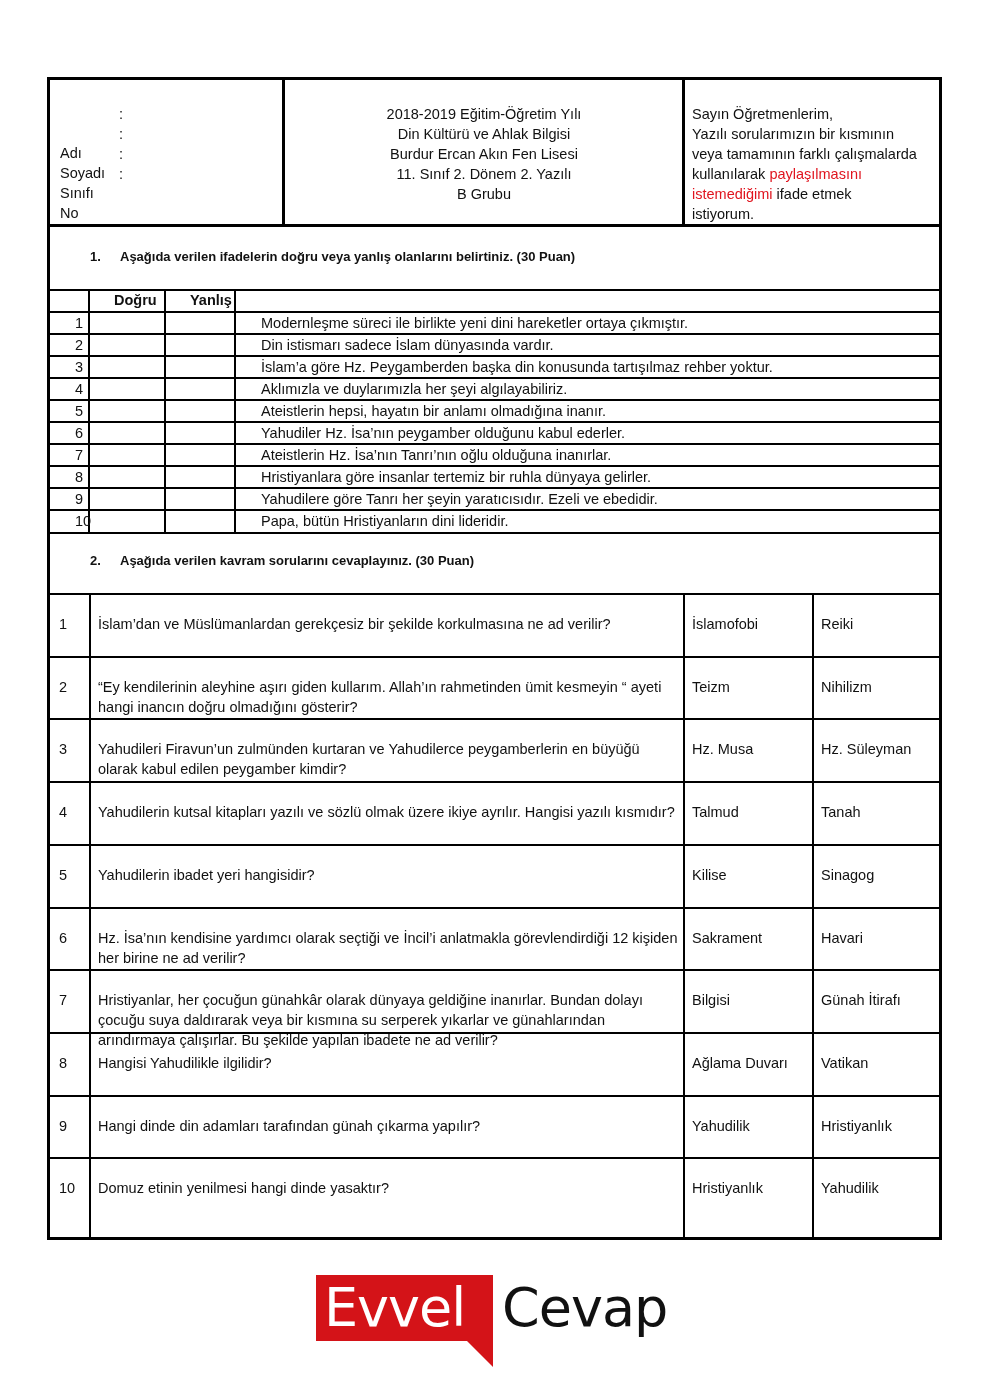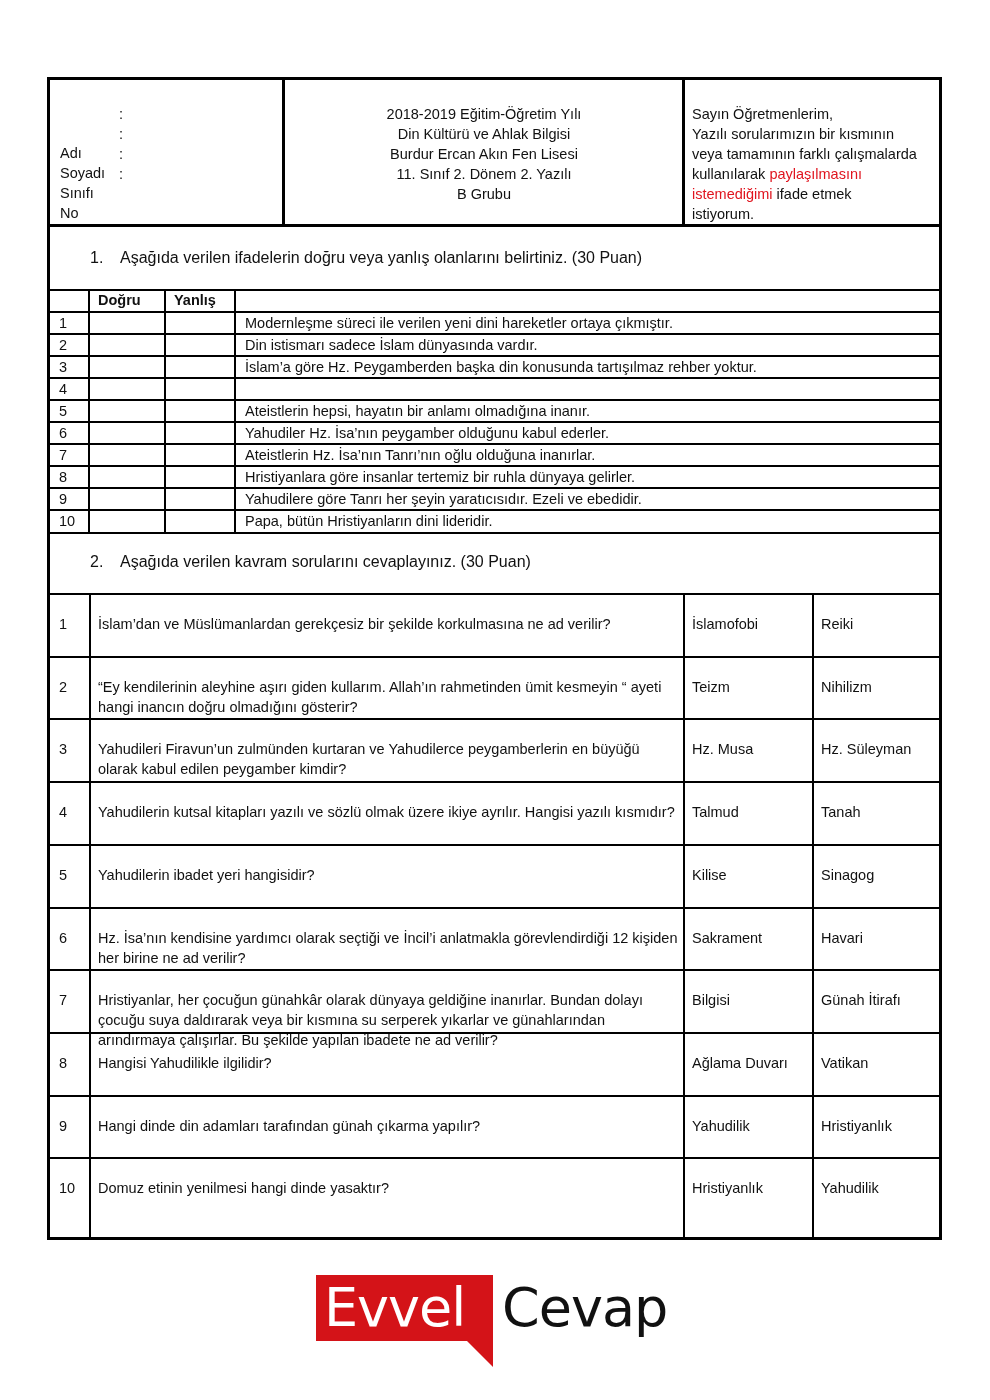--- a/index.html
+++ b/index.html
@@ -16,24 +16,24 @@
   .bold { font-weight:bold; }
   .red { color:#e0141e; }
 
   
   .hdr-labels { left:10px; top:24px; }
   .hdr-labels .row { display:flex; height:20px; }
   .hdr-labels .lbl { width:59px;margin-top:39px; }
   .hdr-center { left:235px; width:398px; top:24px; text-align:center; }
   .hdr-right { left:642px; top:24px; white-space:normal; width:245px; }
 
-  .sec-title { left:40px; font-size:16px; font-weight:normal; }
+  .sec-title { left:40px; font-size:13px; font-weight:bold; }
   .sec-title .num { display:inline-block; width:30px; }
 
-  .tf-row { position:absolute; left:0; right:0; height:28px;border-radius:6px; }
+  .tf-row { position:absolute; left:16px; right:0; height:28px;border-radius:6px; }
   .tf-row .n { position:absolute; left:9px; top:1px; }
   .tf-row .s { position:absolute; left:195px; top:1px; }
 
   .cq-row { position:absolute; left:0; right:0; }
   .cq-row .n { position:absolute; left:9px; top:21px; }
   .cq-row .q { position:absolute; left:48px; top:21px; width:585px; white-space:normal; }
   .cq-row .a { position:absolute; left:642px; top:21px; }
   .cq-row .b { position:absolute; left:771px; top:21px; }
 
   .logo { position:absolute; left:316px; top:1275px; width:360px; height:95px; }
@@ -103,41 +103,42 @@
     <div class="tf-row" style="top:0;">
       <span class="abs txt bold" style="left:48px;top:1px;">Doğru</span>
       <span class="abs txt bold" style="left:124px;top:1px;">Yanlış</span>
     </div>
     <div id="tf-rows">
         <div class="hthin" style="top: 22px;"></div>
         <div class="tf-row" style="top: 23px;">
           <span class="n txt">1</span>
           <span class="abs" style="left:40px;top:0;width:74px;height:21px;"></span>
           <span class="abs" style="left:116px;top:0;width:68px;height:21px;"></span>
-          <span class="s txt">Modernleşme süreci ile verilen yeni dini hareketler ortaya çıkmıştır.</span>
+          <span class="s txt">Modernleşme süreci ile birlikte yeni dini hareketler ortaya çıkmıştır.</span>
         </div>
         <div class="hthin" style="top: 44px;"></div>
         <div class="tf-row" style="top: 45px;">
           <span class="n txt">2</span>
           <span class="abs" style="left:40px;top:0;width:74px;height:21px;"></span>
           <span class="abs" style="left:116px;top:0;width:68px;height:21px;"></span>
           <span class="s txt">Din istismarı sadece İslam dünyasında vardır.</span>
         </div>
         <div class="hthin" style="top: 66px;"></div>
         <div class="tf-row" style="top: 67px;">
           <span class="n txt">3</span>
           <span class="abs" style="left:40px;top:0;width:74px;height:21px;"></span>
           <span class="abs" style="left:116px;top:0;width:68px;height:21px;"></span>
           <span class="s txt">İslam’a göre Hz. Peygamberden başka din konusunda tartışılmaz rehber yoktur.</span>
         </div>
         <div class="hthin" style="top: 88px;"></div>
         <div class="tf-row" style="top: 89px;">
           <span class="n txt">4</span>
           <span class="abs" style="left:40px;top:0;width:74px;height:21px;"></span>
           <span class="abs" style="left:116px;top:0;width:68px;height:21px;"></span>
+          <span class="s txt">Aklımızla ve duylarımızla her şeyi algılayabiliriz.</span>
         </div>
         <div class="hthin" style="top: 110px;"></div>
         <div class="tf-row" style="top: 111px;">
           <span class="n txt">5</span>
           <span class="abs" style="left:40px;top:0;width:74px;height:21px;"></span>
           <span class="abs" style="left:116px;top:0;width:68px;height:21px;"></span>
           <span class="s txt">Ateistlerin hepsi, hayatın bir anlamı olmadığına inanır.</span>
         </div>
         <div class="hthin" style="top: 132px;"></div>
         <div class="tf-row" style="top: 133px;">

